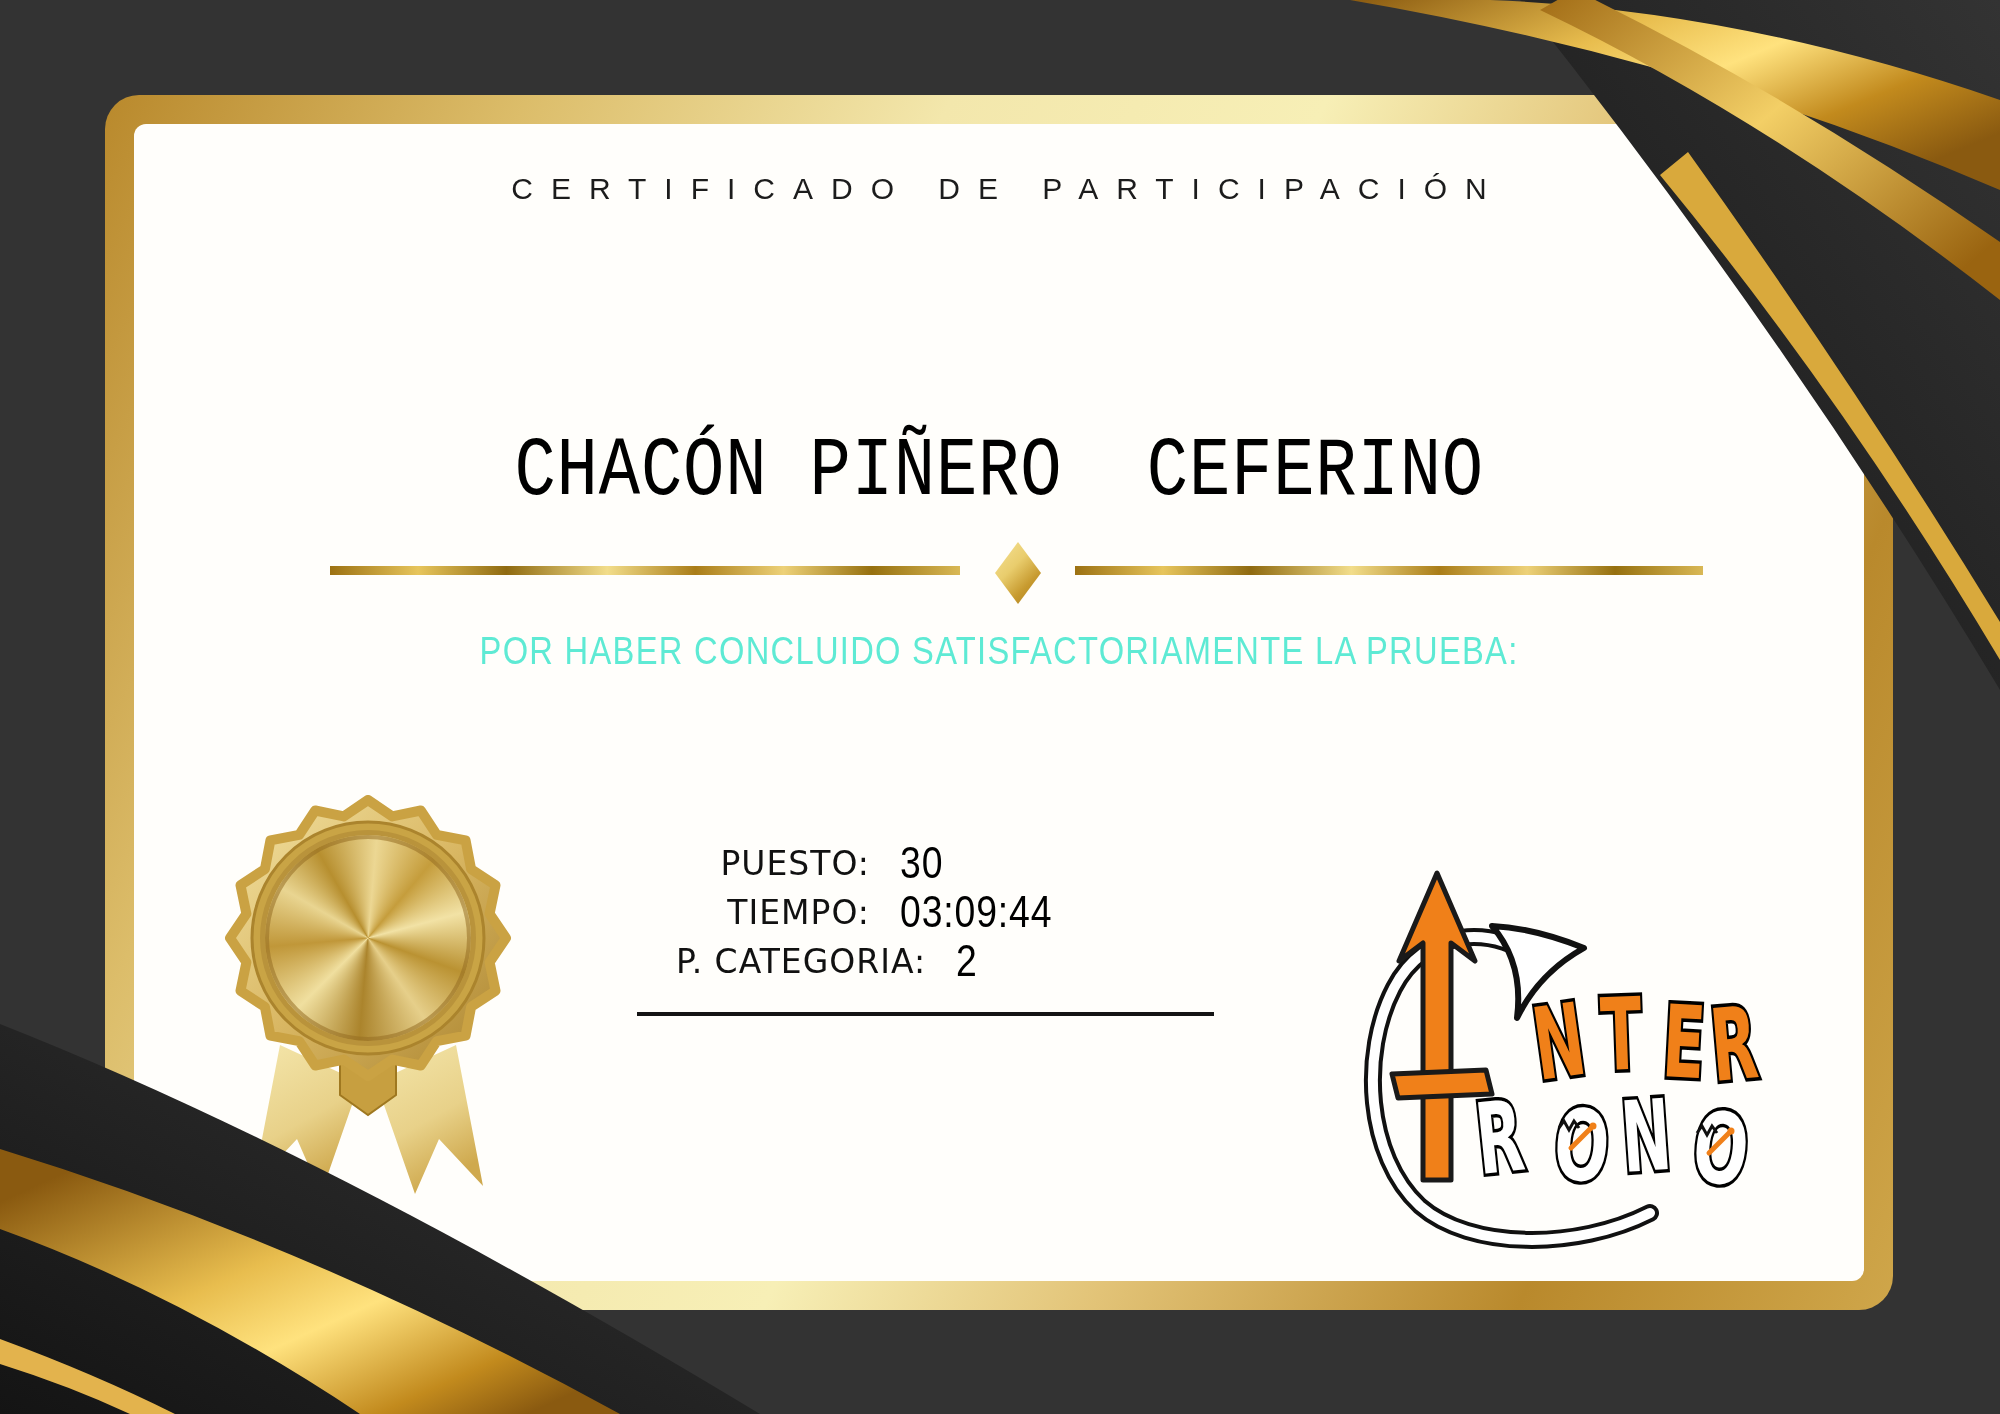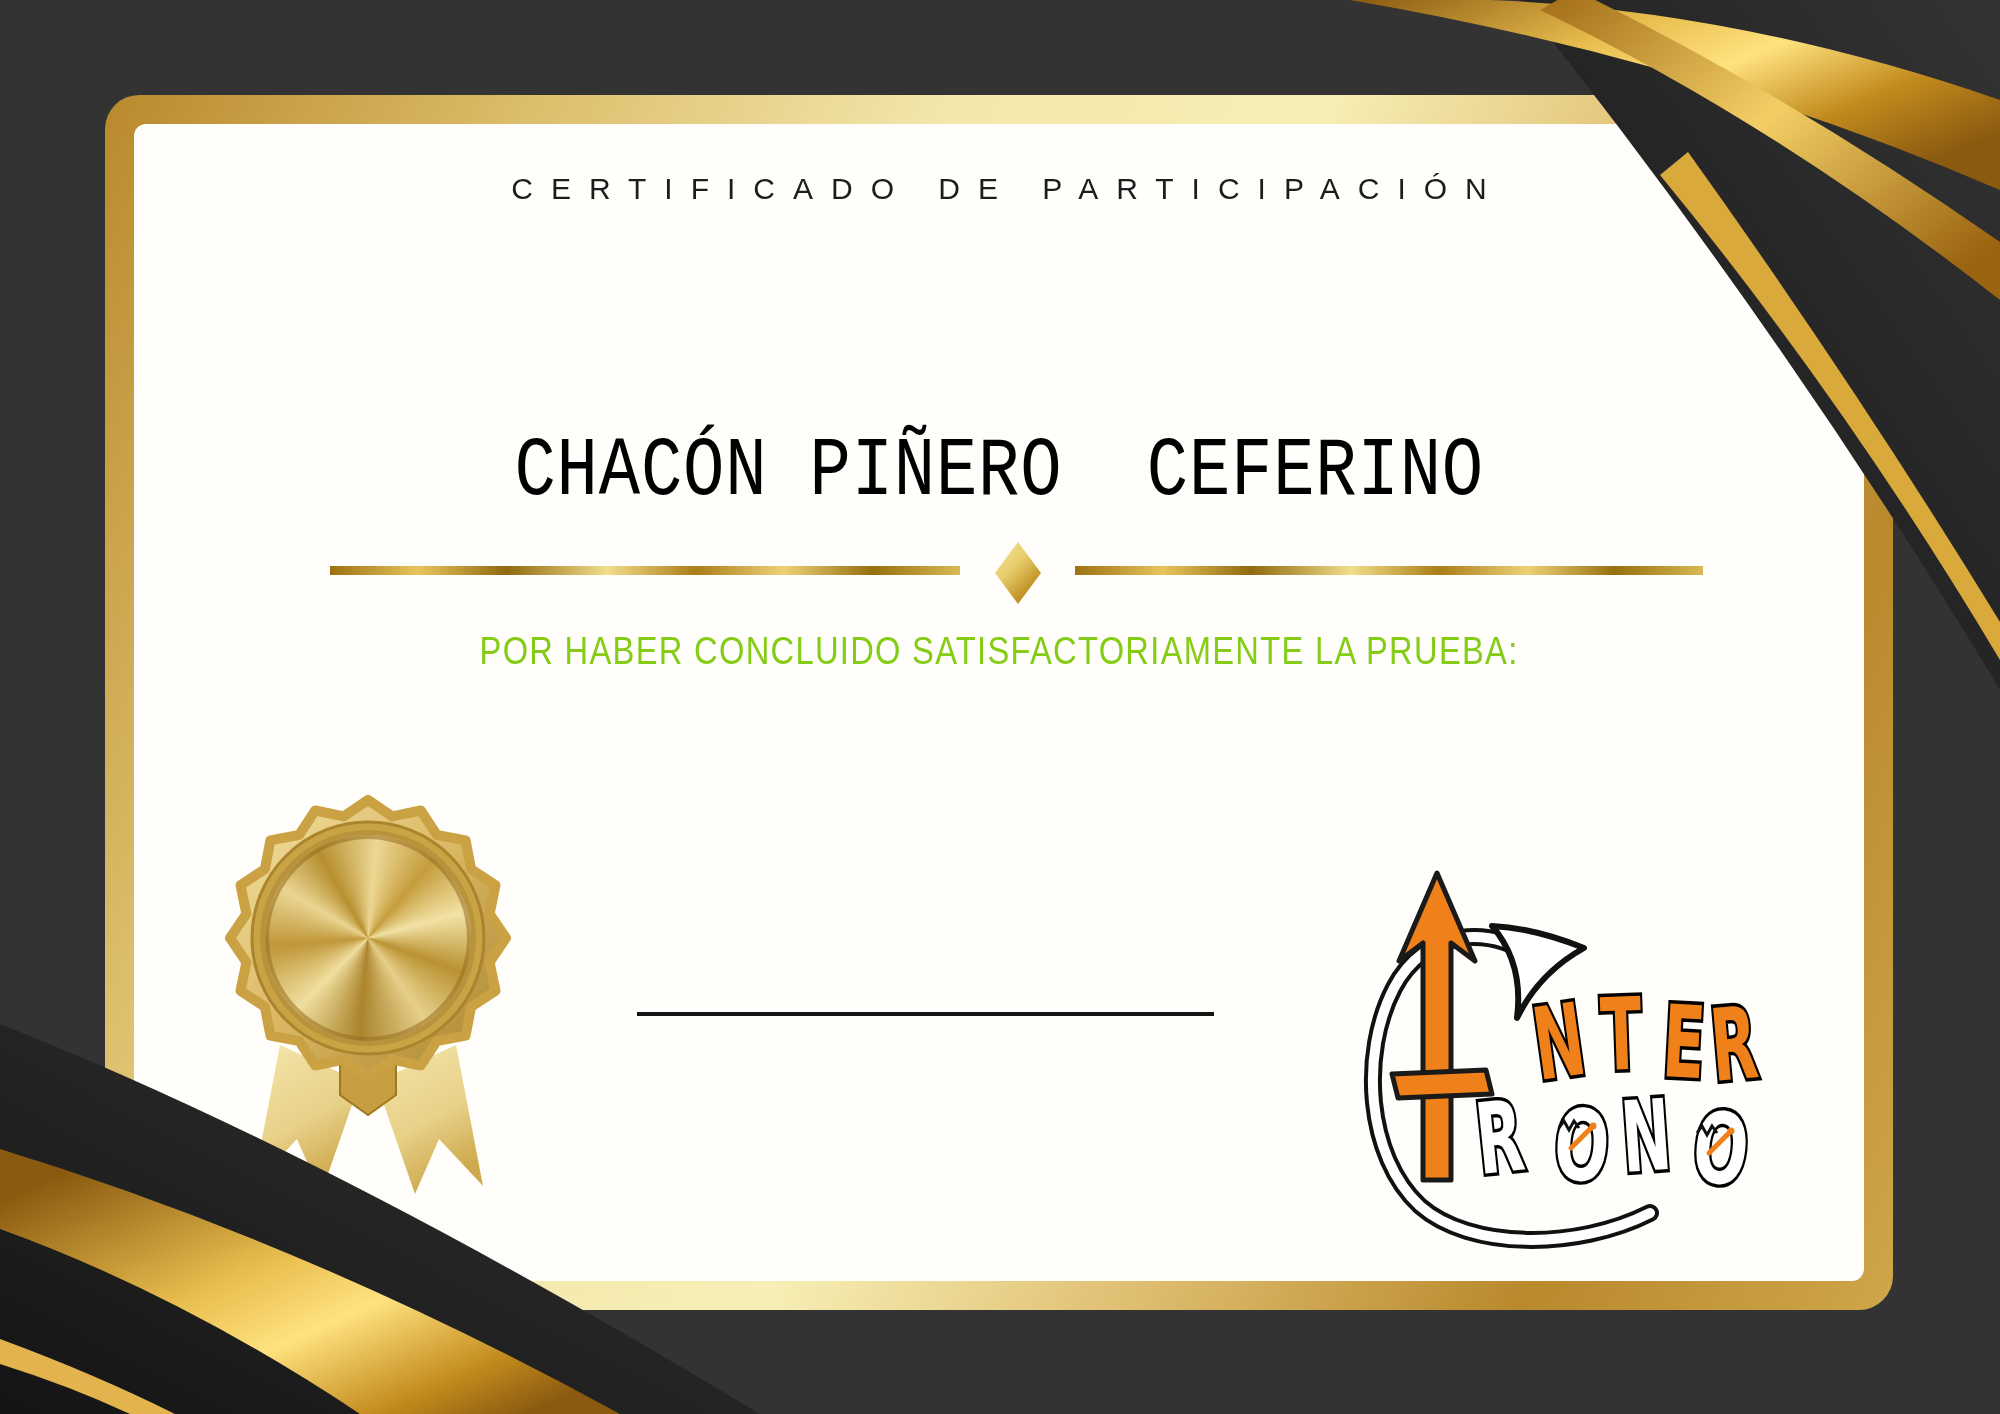--- a/index.html
+++ b/index.html
@@ -23,21 +23,21 @@
   .cert-name .scale{display:inline-block;transform:scaleX(.82);transform-origin:center;
          font-size:84px;font-weight:400;letter-spacing:1px;white-space:pre;}
   .divider-seg{position:absolute;height:9px;top:442px;
          background:linear-gradient(90deg,#9c7112,#e7c55c 14%,#8f6a10 28%,#f2dd8a 44%,
                     #aa7d18 58%,#edd178 72%,#96700f 86%,#d9b855);}
   .div-left{left:196px;width:630px;}
   .div-right{left:941px;width:628px;}
   .diamond{position:absolute;left:861px;top:418px;width:46px;height:62px;
          clip-path:polygon(50% 0,100% 50%,50% 100%,0 50%);
          background:linear-gradient(135deg,#f6e296 0%,#e9cd6d 40%,#c79a2f 70%,#a87a1b 100%);}
-  .cert-sub{position:absolute;left:0;width:100%;top:506px;text-align:center;color:#84cc16;}
+  .cert-sub{position:absolute;left:0;width:100%;top:506px;text-align:center;color:#5eead4;}
   .cert-sub .scale{display:inline-block;transform:scaleX(.86);transform-origin:center;
          font-size:38px;letter-spacing:1.5px;font-weight:400;}
 
   
   .fields{position:absolute;left:366px;top:714px;width:700px;}
   .field-row{display:grid;grid-template-columns:370px auto;column-gap:30px;height:49px;
          align-items:center;}
   .field-row.offset{margin-left:56px;}
   .f-label{text-align:right;font-family:"DejaVu Sans",sans-serif;font-size:33px;
          letter-spacing:1px;color:#111;}
@@ -80,20 +80,34 @@
     </div>
 
     <div class="divider-seg div-left"></div>
     <div class="diamond"></div>
     <div class="divider-seg div-right"></div>
 
     <div class="cert-sub">
       <span class="scale">POR HABER CONCLUIDO SATISFACTORIAMENTE LA PRUEBA:</span>
     </div>
 
+    <div class="fields">
+      <div class="field-row">
+        <span class="f-label">PUESTO:</span>
+        <span class="f-value"><span class="scale">30</span></span>
+      </div>
+      <div class="field-row">
+        <span class="f-label">TIEMPO:</span>
+        <span class="f-value"><span class="scale">03:09:44</span></span>
+      </div>
+      <div class="field-row offset">
+        <span class="f-label">P. CATEGORIA:</span>
+        <span class="f-value"><span class="scale">2</span></span>
+      </div>
+    </div>
 
     <div class="sig-line"></div>
   </div>
 
   <svg class="medal" viewBox="0 0 292 405">
     <defs>
       <linearGradient id="medGold" x1="0" y1="0" x2="1" y2="1">
         <stop offset="0" stop-color="#f3e3a4"></stop>
           <stop offset=".5" stop-color="#d9b763"></stop>
         <stop offset="1" stop-color="#a8812c"></stop>

